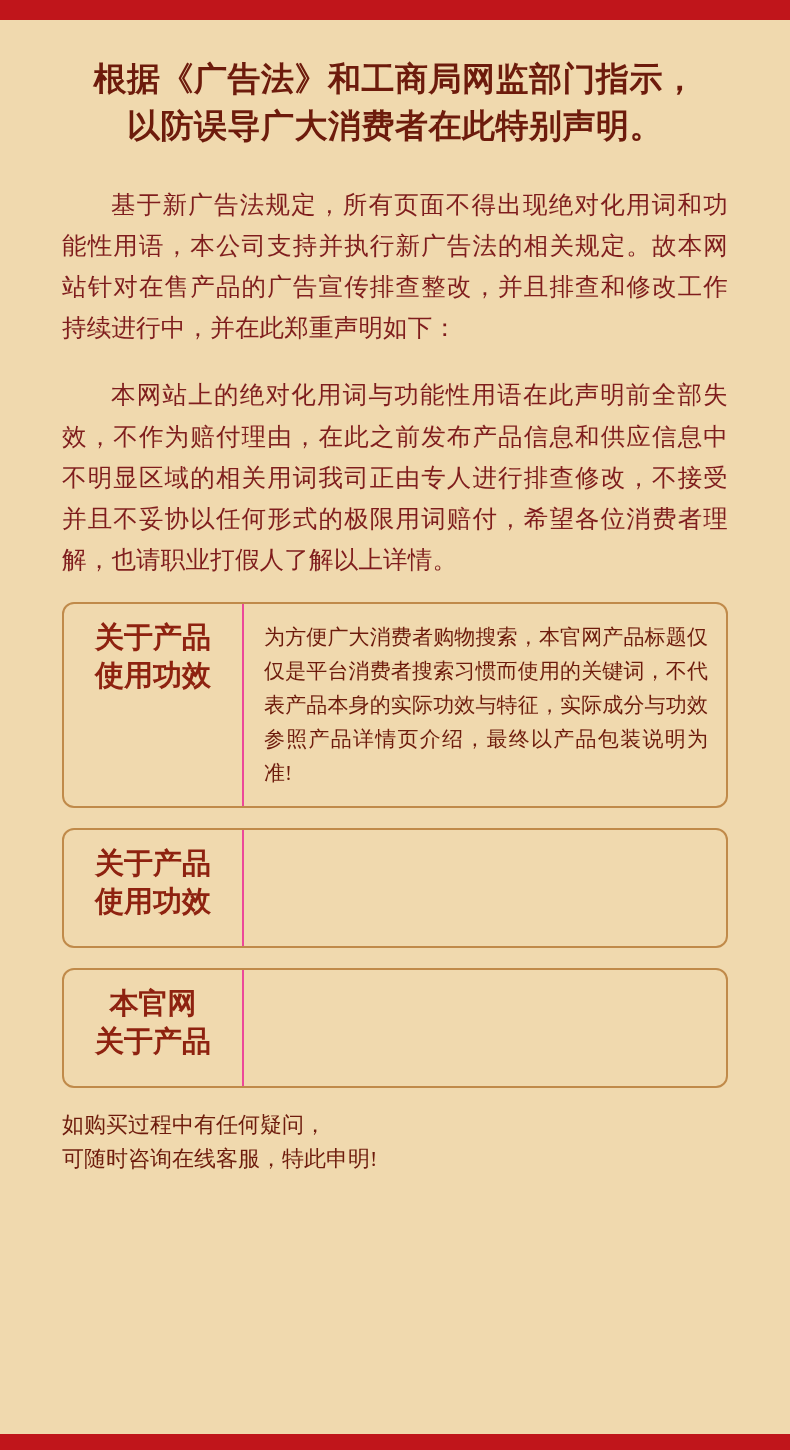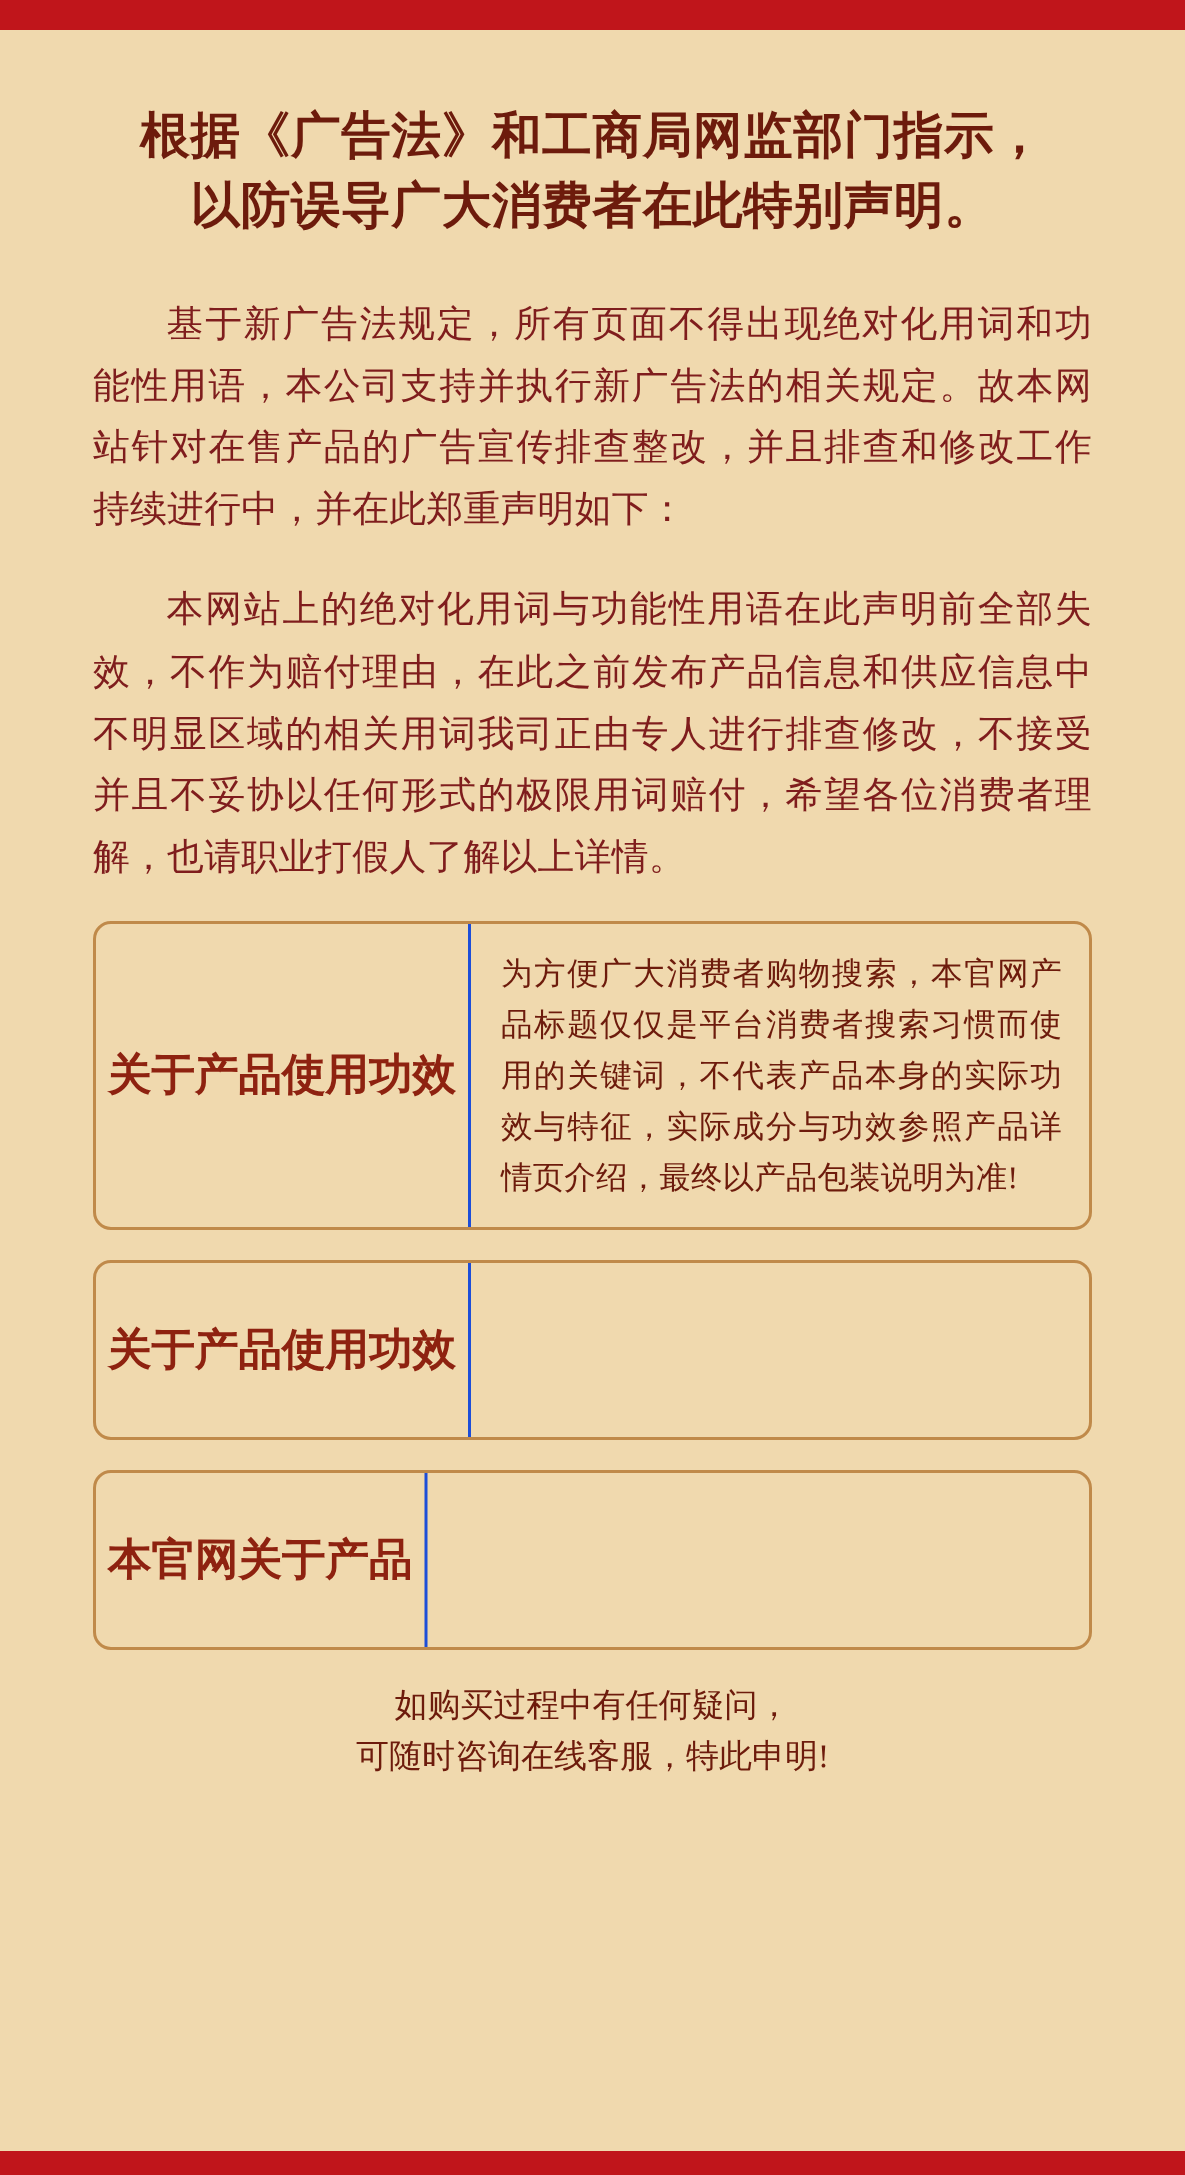--- a/index.html
+++ b/index.html
@@ -26,21 +26,21 @@
   .bar {
     width: 100%;
     background: #c0151b;
     flex: 0 0 auto;
   }
   .bar-top { height: 20px; }
   .bar-bottom { height: 16px; }
 
   .content {
     flex: 1 1 auto;
-    padding: 48px 62px 10px 62px;
+    padding: 36px 62px 10px 62px;
     box-sizing: border-box;
   }
 
   .headline {
     font-size: 33px;
     font-weight: bold;
     line-height: 1.42;
     text-align: center;
     color: #6d1b0c;
     letter-spacing: 0.5px;
@@ -73,24 +73,24 @@
     display: flex;
     align-items: stretch;
     margin-bottom: 20px;
     box-sizing: border-box;
     min-height: 120px;
     background: transparent;
   }
   .card-title {
     flex: 0 0 180px;
     display: flex;
-    flex-direction: row;
+    flex-direction: column;
     align-items: center;
-    justify-content: flex-end;
-    border-right: 2px solid #1d4ed8;
+    justify-content: flex-start;
+    border-right: 2px solid #ec4899;
     padding: 14px 8px;
     box-sizing: border-box;
   }
   .card-title span {
     display: block;
     font-size: 29px;
     font-weight: bold;
     line-height: 1.32;
     color: #8e2210;
     text-align: center;
@@ -108,21 +108,20 @@
     font-size: 21px;
     line-height: 1.62;
     color: #6d1b0c;
     text-align: justify;
     text-justify: inter-ideograph;
     letter-spacing: 0.1px;
   }
 
   .footer {
     margin-top: 20px;
-    text-align: center;
     font-size: 22px;
     line-height: 1.55;
     color: #6d1b0c;
   }
   .footer .fline { display: block; }
 </style>
 </head>
 <body>
 
 <div class="page">

